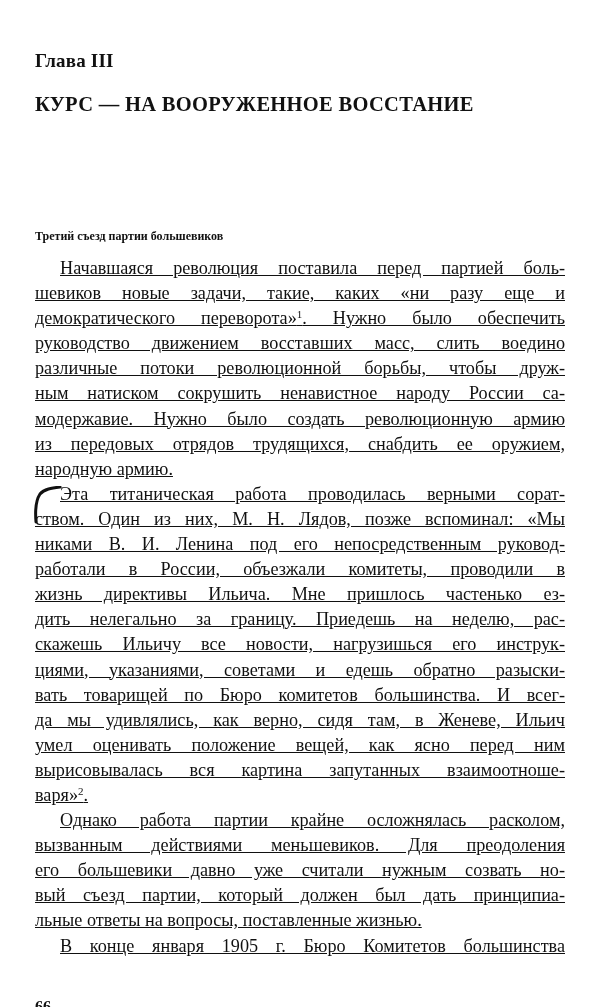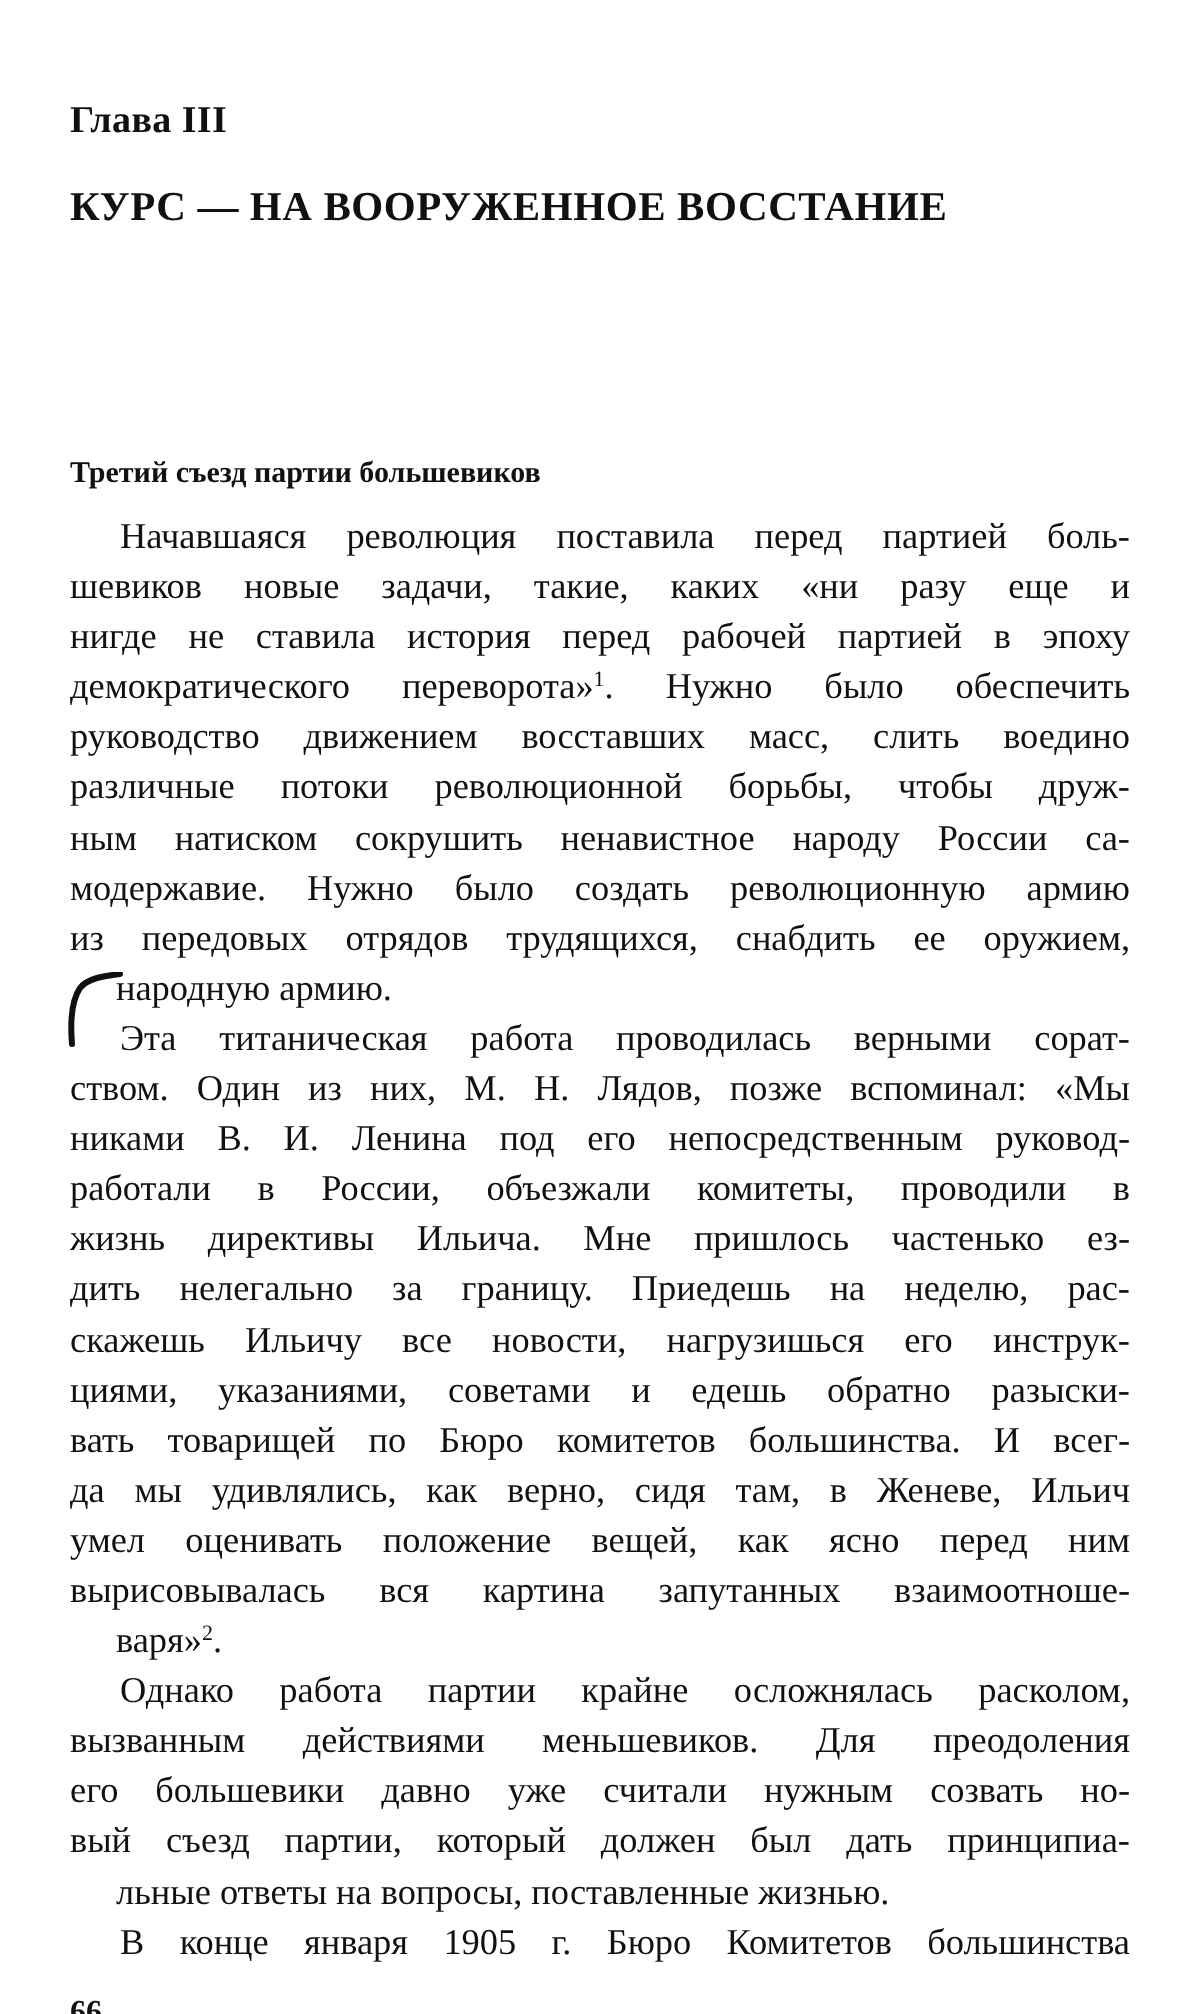--- a/index.html
+++ b/index.html
@@ -10,29 +10,29 @@
       font-family: "Liberation Serif", serif; font-weight: bold; font-size: 19px;
       letter-spacing: 0.2px;
     }
     .chapter-title {
       position: absolute; left: 35px; top: 77px;
       font-family: "Liberation Serif", serif; font-weight: bold; font-size: 20.5px;
       letter-spacing: 0.3px; white-space: nowrap;
     }
     .section-heading {
       position: absolute; left: 35px; top: 213px;
-      font-family: "Liberation Serif", serif; font-weight: bold; font-size: 15px;
+      font-family: "Liberation Serif", serif; font-weight: bold; font-size: 12px;
       white-space: nowrap;
     }
     .body {
       position: absolute; left: 35px; top: 240px; width: 530px;
       font-family: "Liberation Serif", serif; font-size: 18.2px; line-height: 25.1px;
     }
-    .line { display: block; white-space: nowrap; text-align: justify; text-align-last: justify; height: 25.1px; }
-    .line.last { text-align-last: left; margin-left: 23px; }
+    .line { display: block; white-space: nowrap; text-align: justify; text-align-last: justify; height: 25.1px; text-decoration: underline; }
+    .line.last { text-align-last: left; }
     .line.indent { padding-left: 25px; }
     sup { font-size: 11px; line-height: 0; vertical-align: 6px; }
     .page-number {
       position: absolute; left: 35px; top: 966px;
       font-family: "Liberation Serif", serif; font-weight: bold; font-size: 16px; margin-top: 16px;
     }
     .margin-mark { position: absolute; left: 32px; top: 470px; width: 30px; height: 40px; }
   </style>
 </head>
 <body>
@@ -42,21 +42,20 @@
   <div class="chapter-title">КУРС — НА ВООРУЖЕННОЕ ВОССТАНИЕ</div>
   <div class="section-heading">Третий съезд партии большевиков</div>
 
   <svg class="margin-mark" viewBox="0 0 30 40">
     <path d="M4 36 C3 24 4 14 8 8 C12 3 20 2 28 1" stroke="#111" stroke-width="3" fill="none" stroke-linecap="round"></path>
   </svg>
 
   <div class="body" id="body-text">
       <span class="line indent"><span>Начавшаяся революция поставила перед партией боль-</span></span>
       <span class="line"><span>шевиков новые задачи, такие, каких «ни разу еще и</span></span>
-      <span class="line"><span>нигде не ставила история перед рабочей партией в эпоху</span></span>
       <span class="line"><span>демократического переворота»</span><sup>1</sup><span>. Нужно было обеспечить</span></span>
       <span class="line"><span>руководство движением восставших масс, слить воедино</span></span>
       <span class="line"><span>различные потоки революционной борьбы, чтобы друж-</span></span>
       <span class="line"><span>ным натиском сокрушить ненавистное народу России са-</span></span>
       <span class="line"><span>модержавие. Нужно было создать революционную армию</span></span>
       <span class="line"><span>из передовых отрядов трудящихся, снабдить ее оружием,</span></span>
       <span class="line last"><span>народную армию.</span></span>
       <span class="line indent"><span>Эта титаническая работа проводилась верными сорат-</span></span>
       <span class="line"><span>ством. Один из них, М. Н. Лядов, позже вспоминал: «Мы</span></span>
       <span class="line"><span>никами В. И. Ленина под его непосредственным руковод-</span></span>

